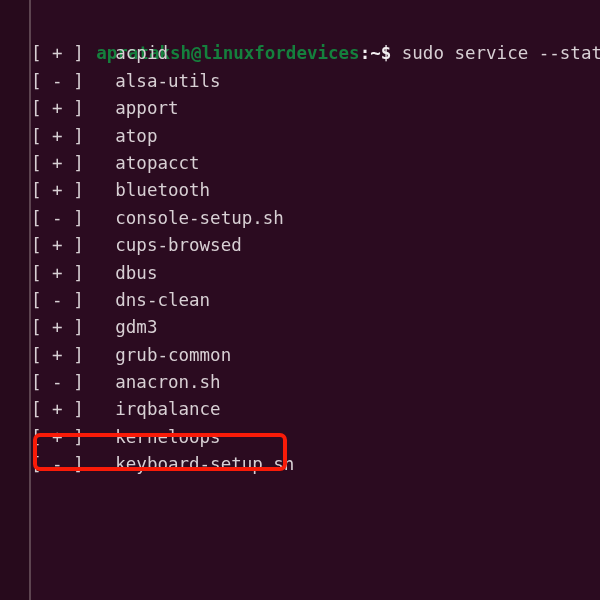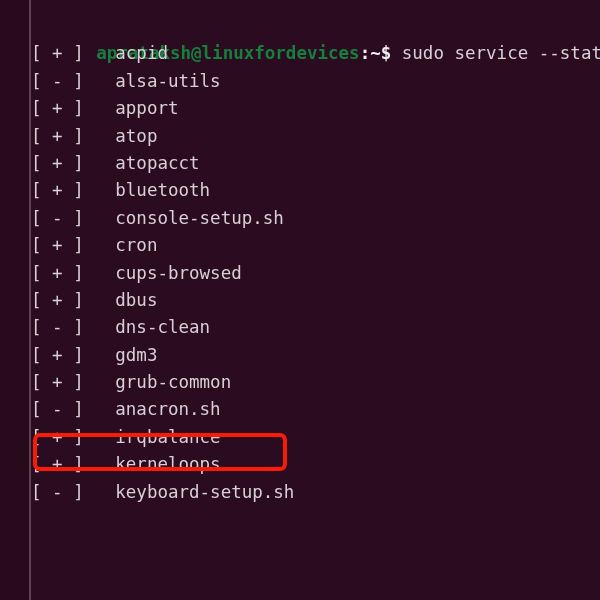--- a/index.html
+++ b/index.html
@@ -111,21 +111,20 @@
     </div>
 
     <div id="service-list">
         <div class="line service-line"><span class="svc-bracket">[ + ]</span><span>   </span><span class="svc-name">acpid</span></div>
         <div class="line service-line"><span class="svc-bracket">[ - ]</span><span>   </span><span class="svc-name">alsa-utils</span></div>
         <div class="line service-line"><span class="svc-bracket">[ + ]</span><span>   </span><span class="svc-name">apport</span></div>
         <div class="line service-line"><span class="svc-bracket">[ + ]</span><span>   </span><span class="svc-name">atop</span></div>
         <div class="line service-line"><span class="svc-bracket">[ + ]</span><span>   </span><span class="svc-name">atopacct</span></div>
         <div class="line service-line"><span class="svc-bracket">[ + ]</span><span>   </span><span class="svc-name">bluetooth</span></div>
         <div class="line service-line"><span class="svc-bracket">[ - ]</span><span>   </span><span class="svc-name">console-setup.sh</span></div>
-        <div class="line service-line"><span class="svc-bracket">[ + ]</span><span>   </span><span class="svc-name">cron</span></div>
         <div class="line service-line"><span class="svc-bracket">[ + ]</span><span>   </span><span class="svc-name">cups-browsed</span></div>
         <div class="line service-line"><span class="svc-bracket">[ + ]</span><span>   </span><span class="svc-name">dbus</span></div>
         <div class="line service-line"><span class="svc-bracket">[ - ]</span><span>   </span><span class="svc-name">dns-clean</span></div>
         <div class="line service-line"><span class="svc-bracket">[ + ]</span><span>   </span><span class="svc-name">gdm3</span></div>
         <div class="line service-line"><span class="svc-bracket">[ + ]</span><span>   </span><span class="svc-name">grub-common</span></div>
         <div class="line service-line"><span class="svc-bracket">[ - ]</span><span>   </span><span class="svc-name">anacron.sh</span></div>
         <div class="line service-line"><span class="svc-bracket">[ + ]</span><span>   </span><span class="svc-name">irqbalance</span></div>
         <div class="line service-line"><span class="svc-bracket">[ + ]</span><span>   </span><span class="svc-name">kerneloops</span></div>
         <div class="line service-line"><span class="svc-bracket">[ - ]</span><span>   </span><span class="svc-name">keyboard-setup.sh</span></div>
       </div>

